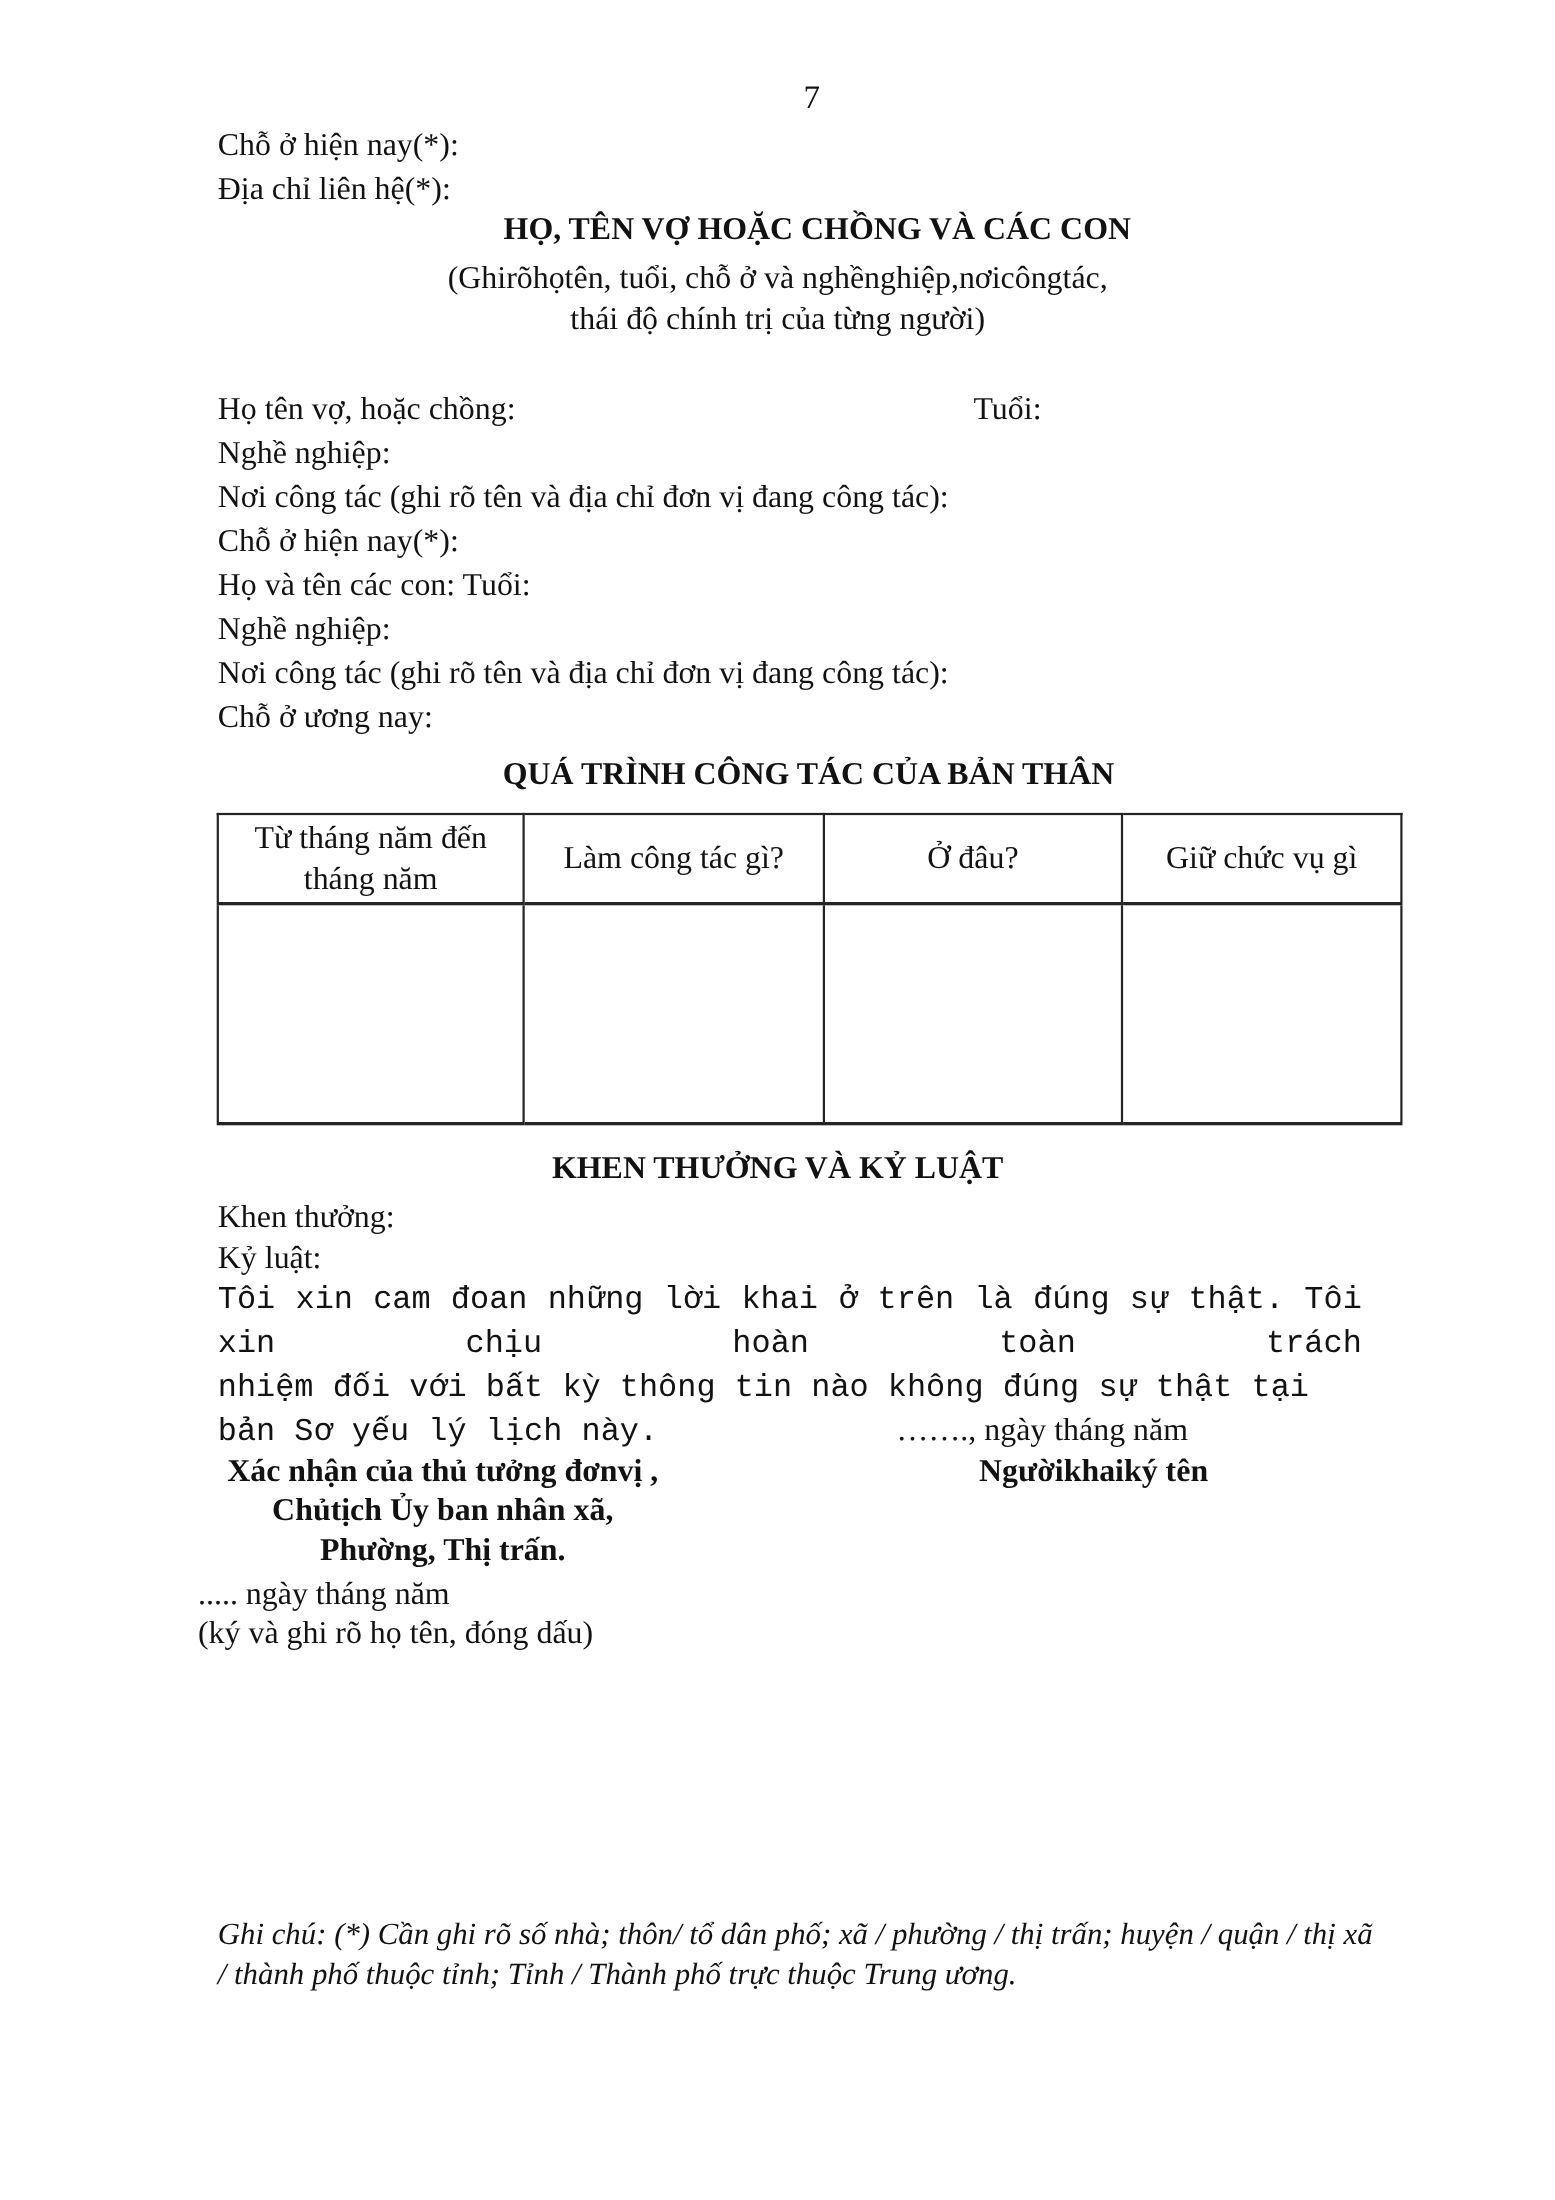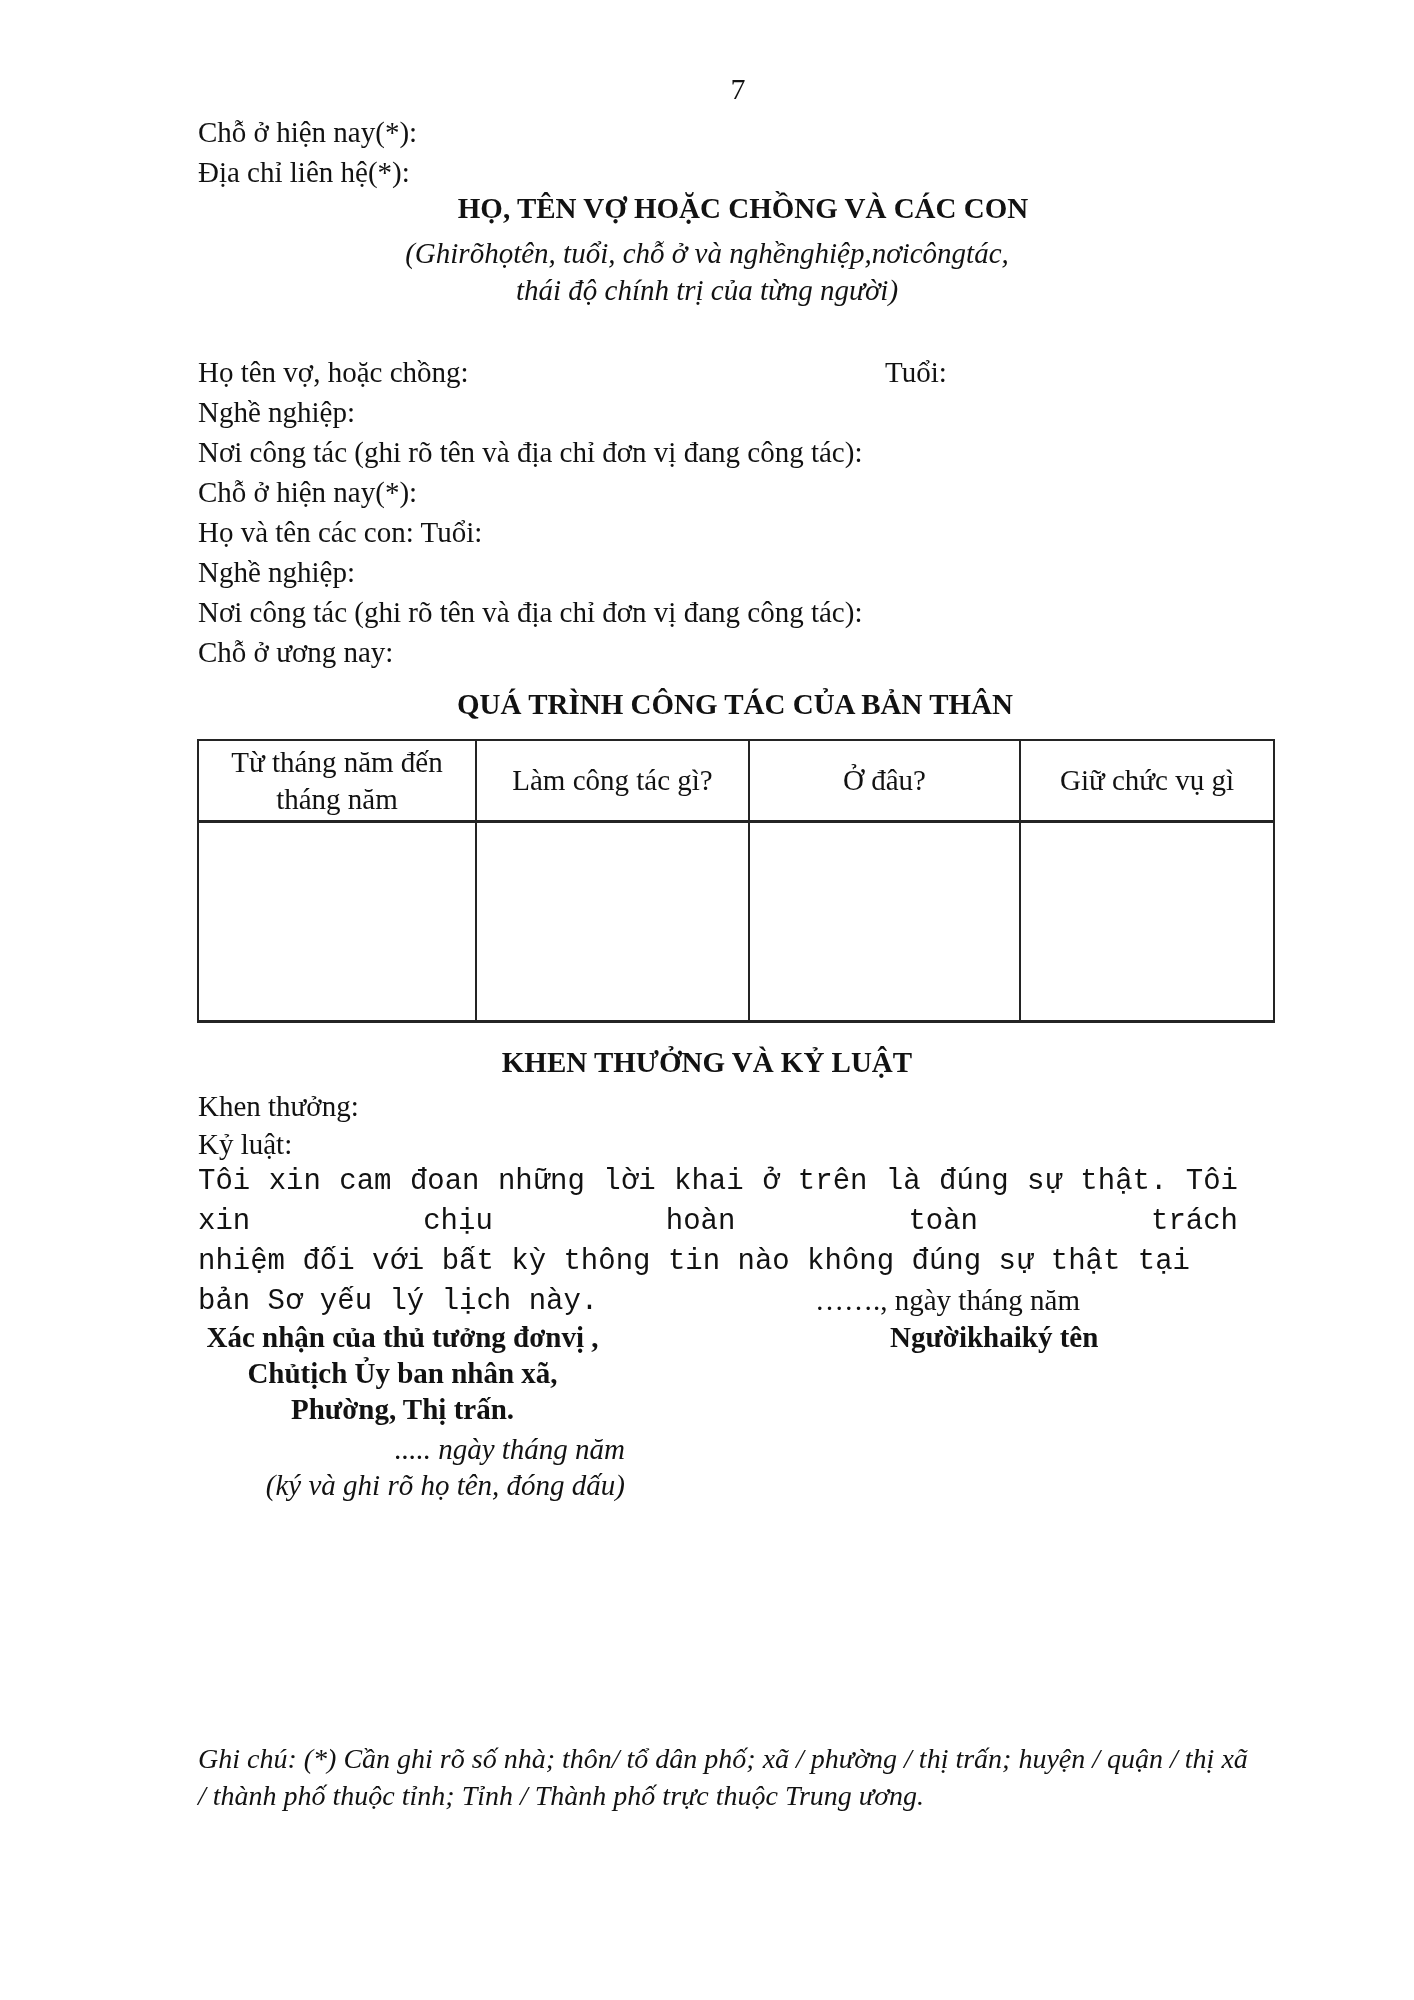--- a/index.html
+++ b/index.html
@@ -17,21 +17,21 @@
     text-align:center; padding-left:62px; box-sizing:border-box;
     font-size:30px;
   }
   .intro-fields { position:absolute; top:112px; left:198px; line-height:40px; }
   .fam-title {
     position:absolute; top:192px; left:0; width:1414px;
     text-align:center; font-weight:bold; font-size:29px;padding-left:36px;
   }
   .fam-sub {
     position:absolute; top:235px; left:0; width:1414px;
-    text-align:center; font-style:italic; line-height:37px;
+    text-align:center; line-height:37px;
   }
   .fam-fields { position:absolute; top:352px; left:198px; width:1120px; line-height:40px; }
   .fam-row1 { position:relative; }
   .age-label { position:absolute; left:687px; top:0; }
   .wh-title {
     position:absolute; top:688px; left:197px; width:1076px;
     text-align:center; font-weight:bold; font-size:29px;
   }
   table.wh-table {
     position:absolute; top:739px; left:197px; width:1076px;
@@ -46,21 +46,21 @@
   table.wh-table td { height:195px; border-bottom:3px solid #242424; }
   .kh-title {
     position:absolute; top:1046px; left:0; width:1414px;
     text-align:center; font-weight:bold; font-size:29px;
   }
   .kh-fields { position:absolute; top:1087px; left:198px; line-height:38px; }
   .declaration { position:absolute; top:1162px; left:198px; width:1040px; line-height:40px;font-family:Liberation Mono, monospace; }
   .decl-l1 { text-align:justify; text-align-last:justify; }
   .sig-left { position:absolute; top:1282px; left:180px; width:445px;margin-top:37px; }
   .sig-left .bold-line { font-weight:bold; text-align:center; line-height:36px; }
-  .sig-left .italic-line { font-style:italic; text-align:right; line-height:36px; }
+  .sig-left .italic-line { text-align:left; line-height:36px; }
   .sig-left .italic-block { margin-top:4px; }
   .sig-right { position:absolute; top:1282px; left:815px; width:320px; line-height:37px; }
   .sig-right .signer { font-weight:bold; margin-left:75px; }
   .footnote {
     position:absolute; top:1740px; left:198px; width:1070px;
     font-style:italic; font-size:28px; line-height:37px;
   }
   .footnote .gc-label { font-weight:normal; }
   .nowrap { white-space:nowrap; }
 </style>

